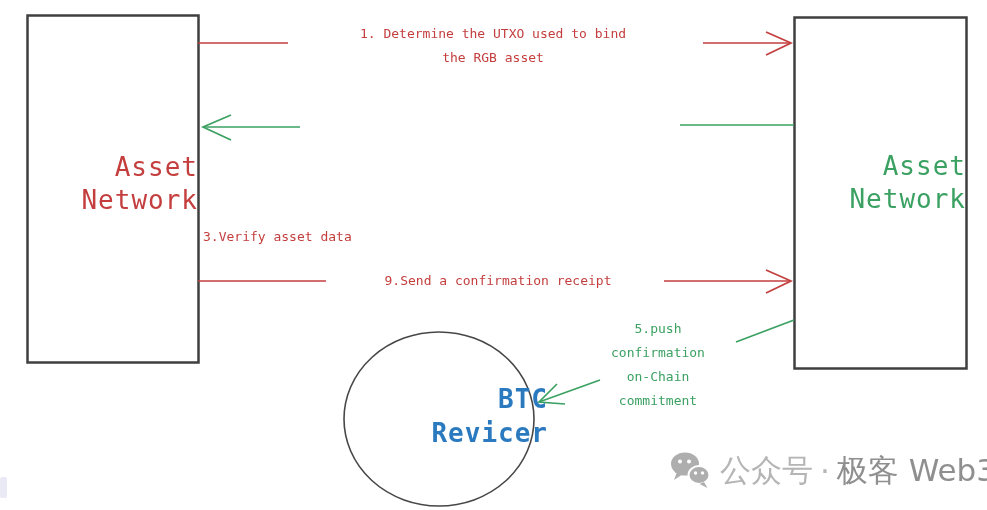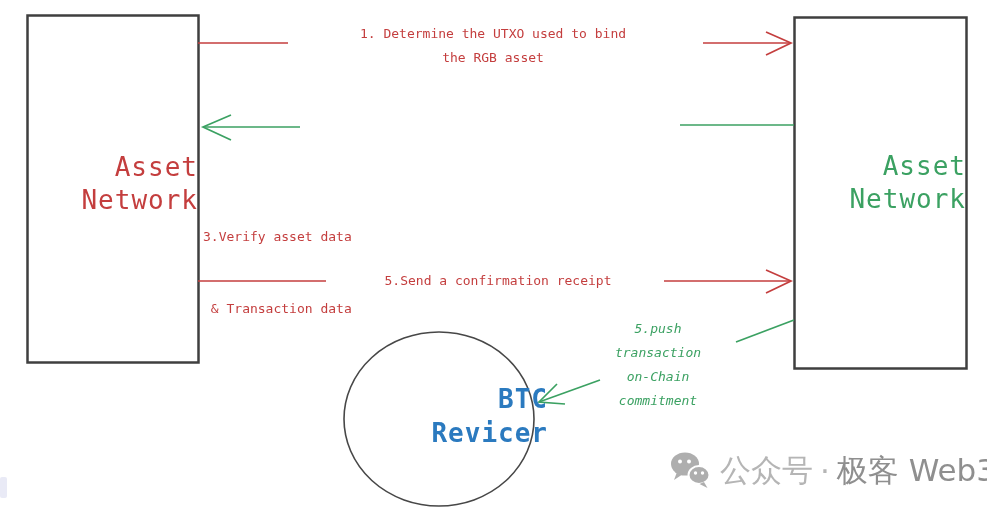--- a/index.html
+++ b/index.html
@@ -101,30 +101,29 @@
   <div class="step red" style="left:293px;top:22px;width:400px;">
     <div>1. Determine the UTXO used to bind</div>
     <div>the RGB asset</div>
   </div>
 
   <div class="step green" style="left:290px;top:106px;width:400px;">
   </div>
 
   <div class="step red left-align" style="left:203px;top:177px;">
     <div>3.Verify asset data</div>
-    <div> &amp; Transaction data</div>
   </div>
 
   <div class="step red" style="left:328px;top:269px;width:340px;">
-    <div>5.Send a confirmation receipt</div>
+    <div>9.Send a confirmation receipt</div>
   </div>
 
-  <div class="step green" style="left:573px;top:317px;width:170px;font-style:italic;">
+  <div class="step green" style="left:573px;top:317px;width:170px;">
     <div>5.push</div>
-    <div>transaction</div>
+    <div>confirmation</div>
     <div>on-Chain</div>
     <div>commitment</div>
   </div>
 
   <div id="watermark">
     <svg width="42" height="40" viewBox="0 0 42 40">
       <ellipse cx="15" cy="13" rx="14" ry="11.5" fill="var(--c-watermark-icon)"></ellipse>
       <path d="M7 21 L4 29 L13 23 Z" fill="var(--c-watermark-icon)"></path>
       <circle cx="10" cy="10.5" r="2" fill="#ffffff"></circle>
       <circle cx="19" cy="10.5" r="2" fill="#ffffff"></circle>

